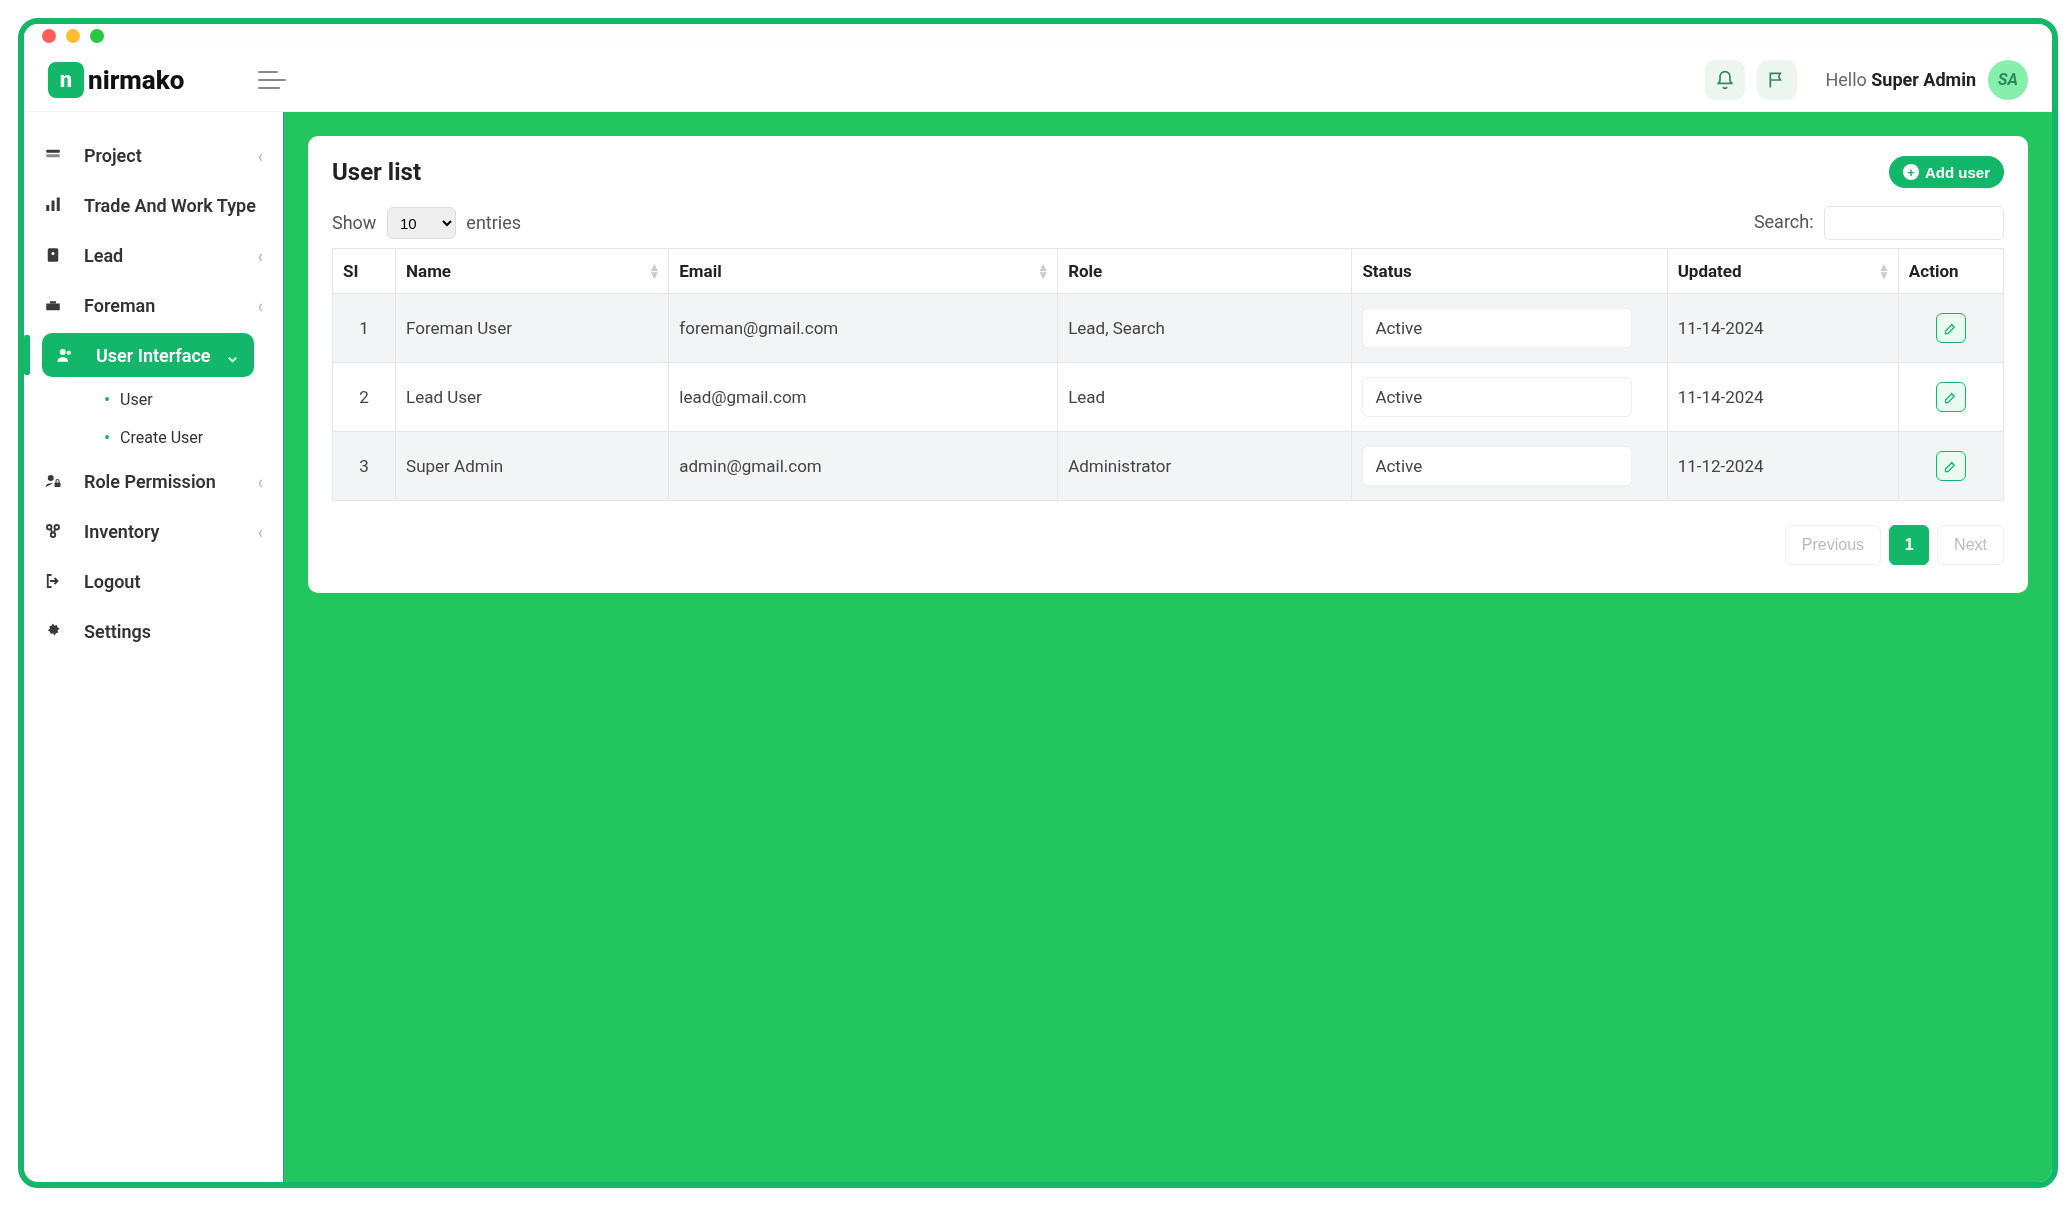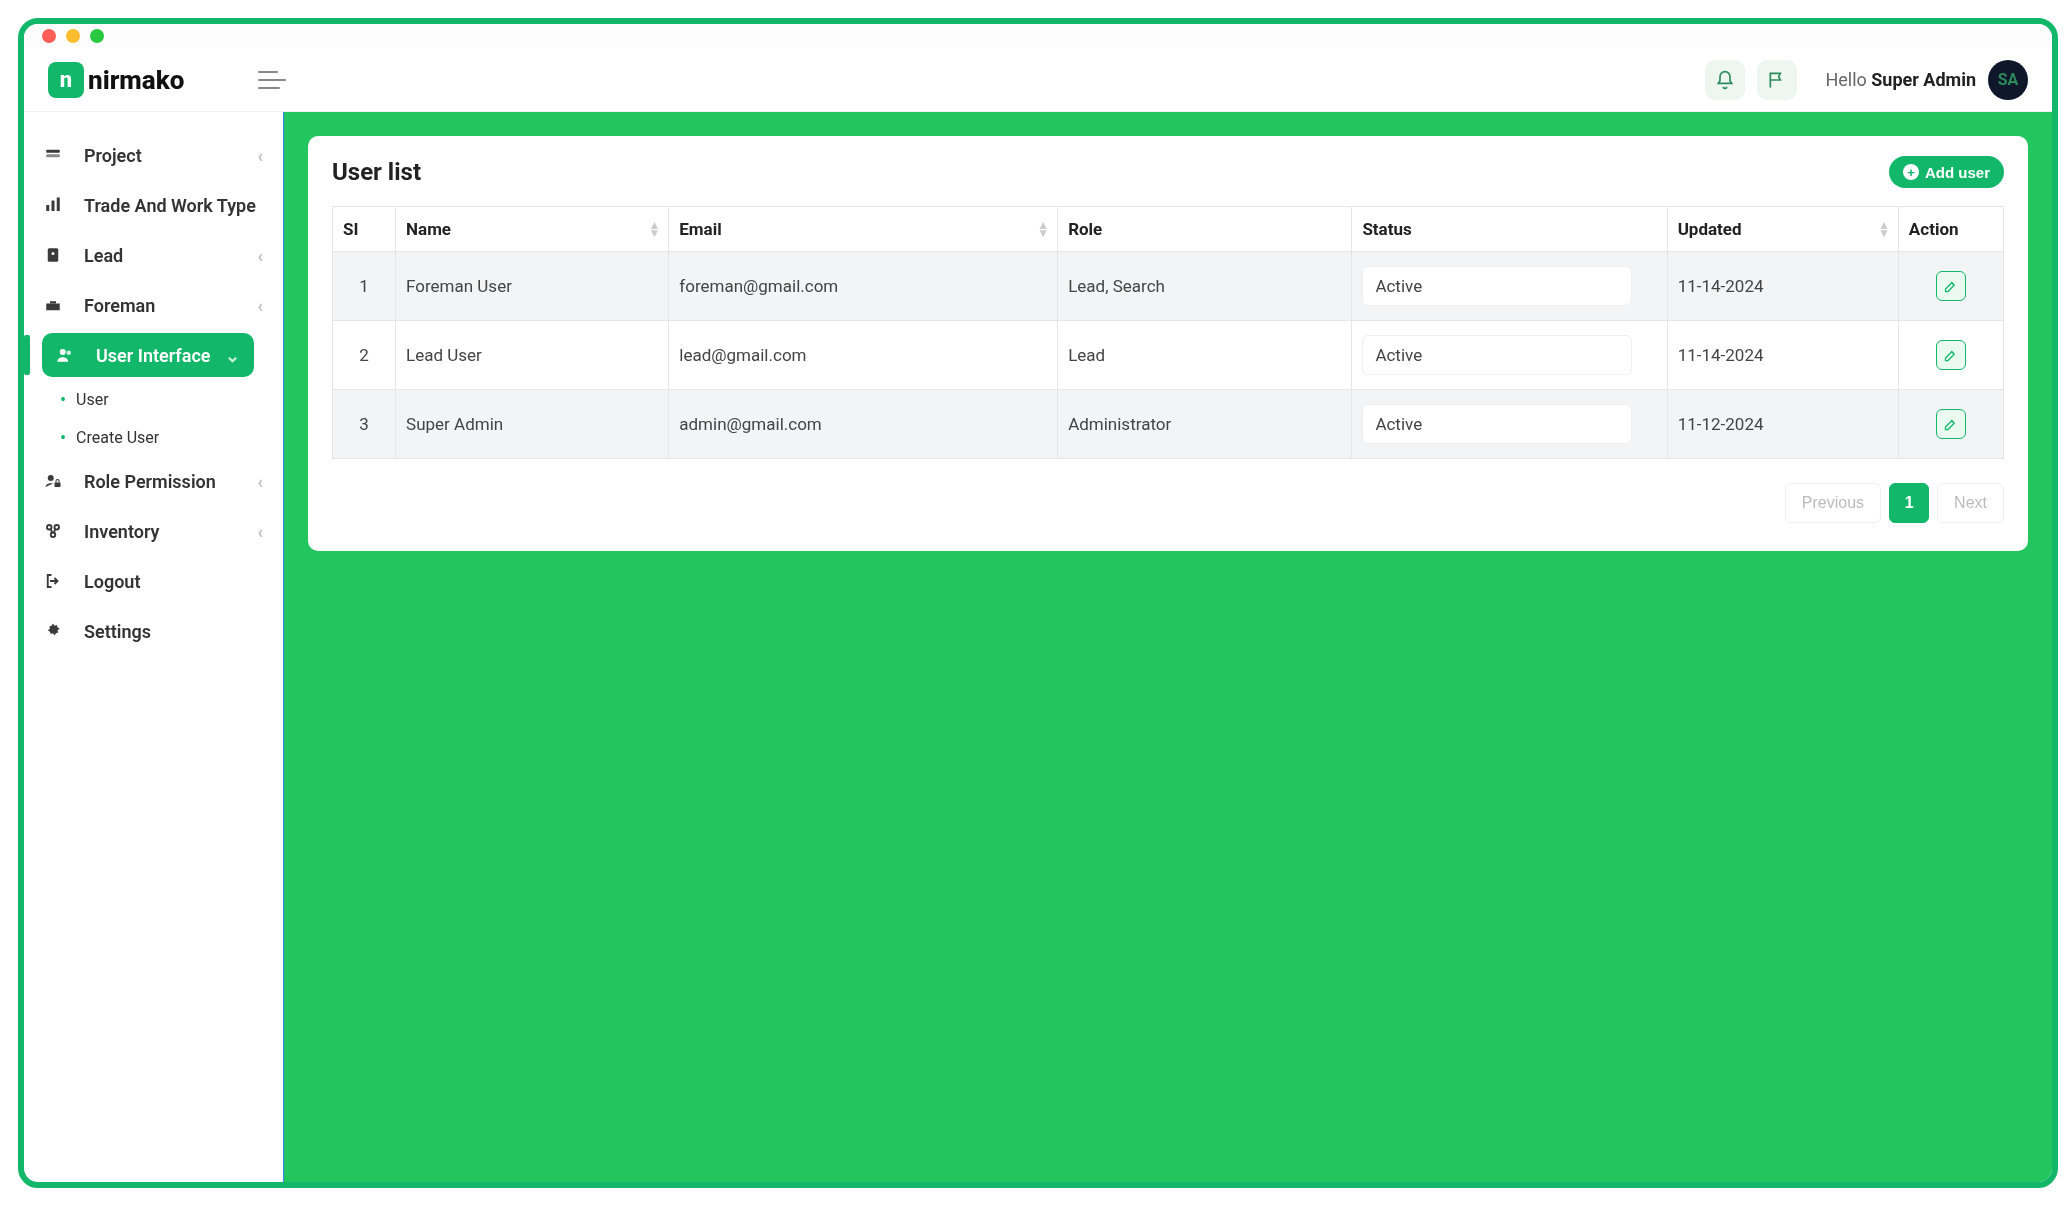--- a/index.html
+++ b/index.html
@@ -81,23 +81,24 @@
   }
   .user-greet {
     margin-left: 16px;
     margin-right: 12px;
     font-size: 18px;
     color: #666;
   }
   .user-greet b { color: #222; font-weight: 700; }
   .avatar {
     width: 40px; height: 40px; border-radius: 50%;
-    background: #0f172a; color: #2c8a5a;
+    background: #86efac; color: #2c8a5a;
     display: flex; align-items: center; justify-content: center;
     font-weight: 700;
+    font-style: italic;
   }
   .body {
     display: flex;
     flex: 1;
     min-height: 0;
   }
   .sidebar {
     width: 260px;
     border-right: 1px solid #3b82f6;
     padding-top: 18px;
@@ -141,21 +142,21 @@
     border-radius: 10px;
     height: 44px;
     display: flex; align-items: center;
     padding: 0 14px;
     margin-left: 18px;
     width: 212px;
   }
   .side-active-pill .side-icon { color: #fff; }
   .side-active-pill .chev { color: #c9f3dd; margin-left: auto;}
   .side-sub {
-    padding-left: 36px;
+    padding-left: 80px;
     font-size: 16px;
     color: #333;
     height: 38px;
     display: flex; align-items: center;
     cursor: pointer;
   }
   .side-sub::before {
     content: "•";
     color: #12b76a;
     margin-right: 10px;
@@ -450,20 +451,33 @@
     <div class="main">
       <div class="card">
         <div class="card-head">
           <div class="card-title">User list</div>
           <button class="btn-add">
             <span class="plus">+</span>
             <span>Add user</span>
           </button>
         </div>
 
+        <div class="controls">
+          <div class="show-group">
+            <span>Show</span>
+            <select>
+              <option>10</option>
+            </select>
+            <span>entries</span>
+          </div>
+          <div class="search-group">
+            <span>Search:</span>
+            <input type="text" style="">
+          </div>
+        </div>
 
         <table>
           <thead>
             <tr>
               <th class="center" style="width:60px"><span>SI</span></th>
               <th style="width:260px"><span>Name</span><span class="sort-icons">▲<br>▼</span></th>
               <th style="width:370px"><span>Email</span><span class="sort-icons">▲<br>▼</span></th>
               <th style="width:280px"><span>Role</span></th>
               <th style="width:300px"><span>Status</span></th>
               <th style="width:220px"><span>Updated</span><span class="sort-icons">▲<br>▼</span></th>

